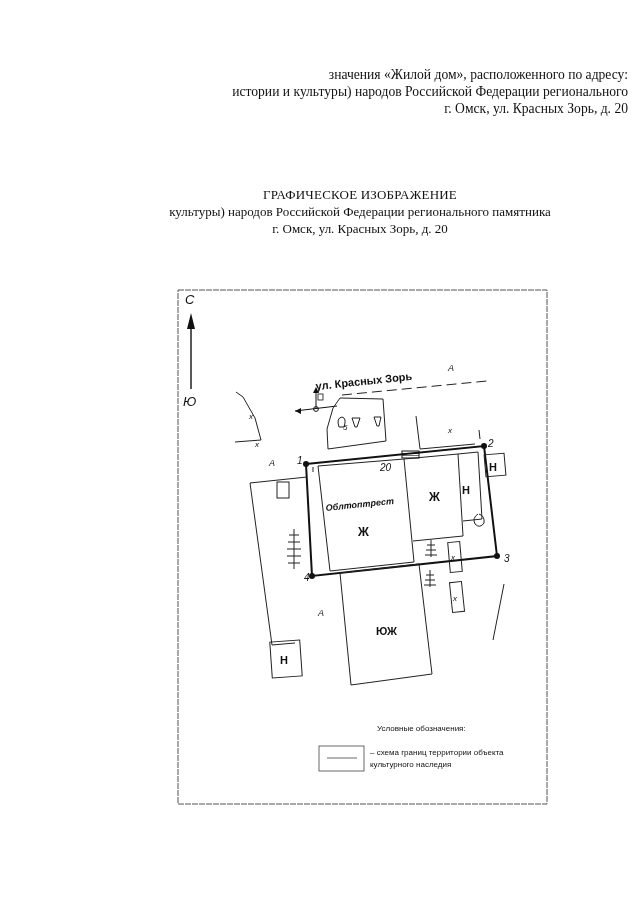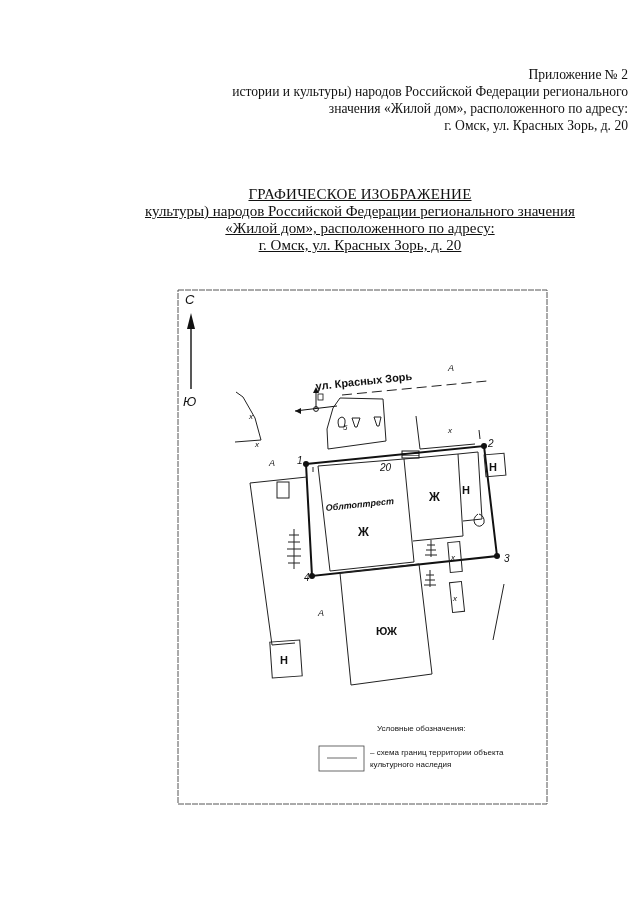--- a/index.html
+++ b/index.html
@@ -1,38 +1,36 @@
 <!DOCTYPE html>
 <html><head>
   <meta charset="utf-8">
   <style>
     html, body { margin: 0; padding: 0; background: #ffffff; }
     body { width: 640px; height: 905px; position: relative; overflow: hidden; font-family: "Liberation Serif", serif; color: #111; }
     .appendix { position: absolute; right: 12px; top: 66px; text-align: right; font-size: 13.6px; line-height: 17px; width: 520px; }
-    .title-block { position: absolute; left: 110px; top: 186px; width: 500px; text-align: center; font-size: 15px; line-height: 17px; text-decoration: underline; }
+    .title-block { position: absolute; left: 110px; top: 186px; width: 500px; text-align: center; font-size: 13px; line-height: 17px; }
     .title-block .main { letter-spacing: 0.2px; }
     .map { position: absolute; left: 177px; top: 289px; width: 372px; height: 517px; }
     .map svg { width: 100%; height: 100%; display: block; }
     .map text { font-family: "Liberation Sans", sans-serif; fill: #111; }
     .legend-title, .legend-text { font-family: "DejaVu Sans", sans-serif; font-size: 8px; fill: #333; }
   </style>
 </head>
 <body>
 
 <div class="appendix">
-  <div>Приложение № 2</div>
+  <div>значения «Жилой дом», расположенного по адресу:</div>
   <div>истории и культуры) народов Российской Федерации регионального</div>
-  <div>значения «Жилой дом», расположенного по адресу:</div>
   <div>г. Омск, ул. Красных Зорь, д. 20</div>
 </div>
 
 <div class="title-block">
   <div class="main">ГРАФИЧЕСКОЕ ИЗОБРАЖЕНИЕ</div>
-  <div>культуры) народов Российской Федерации регионального значения</div>
-  <div>«Жилой дом», расположенного по адресу:</div>
+  <div>культуры) народов Российской Федерации регионального памятника</div>
   <div>г. Омск, ул. Красных Зорь, д. 20</div>
 </div>
 
 <div class="map">
   <svg viewBox="0 0 372 517" xmlns="http://www.w3.org/2000/svg">
 
     <rect x="1" y="1" width="369" height="514" fill="none" stroke="#555" stroke-width="1" stroke-dasharray="6,1"></rect>
 
     <g>
       <line x1="14" y1="100" x2="14" y2="36" stroke="#111" stroke-width="1.4"></line>

